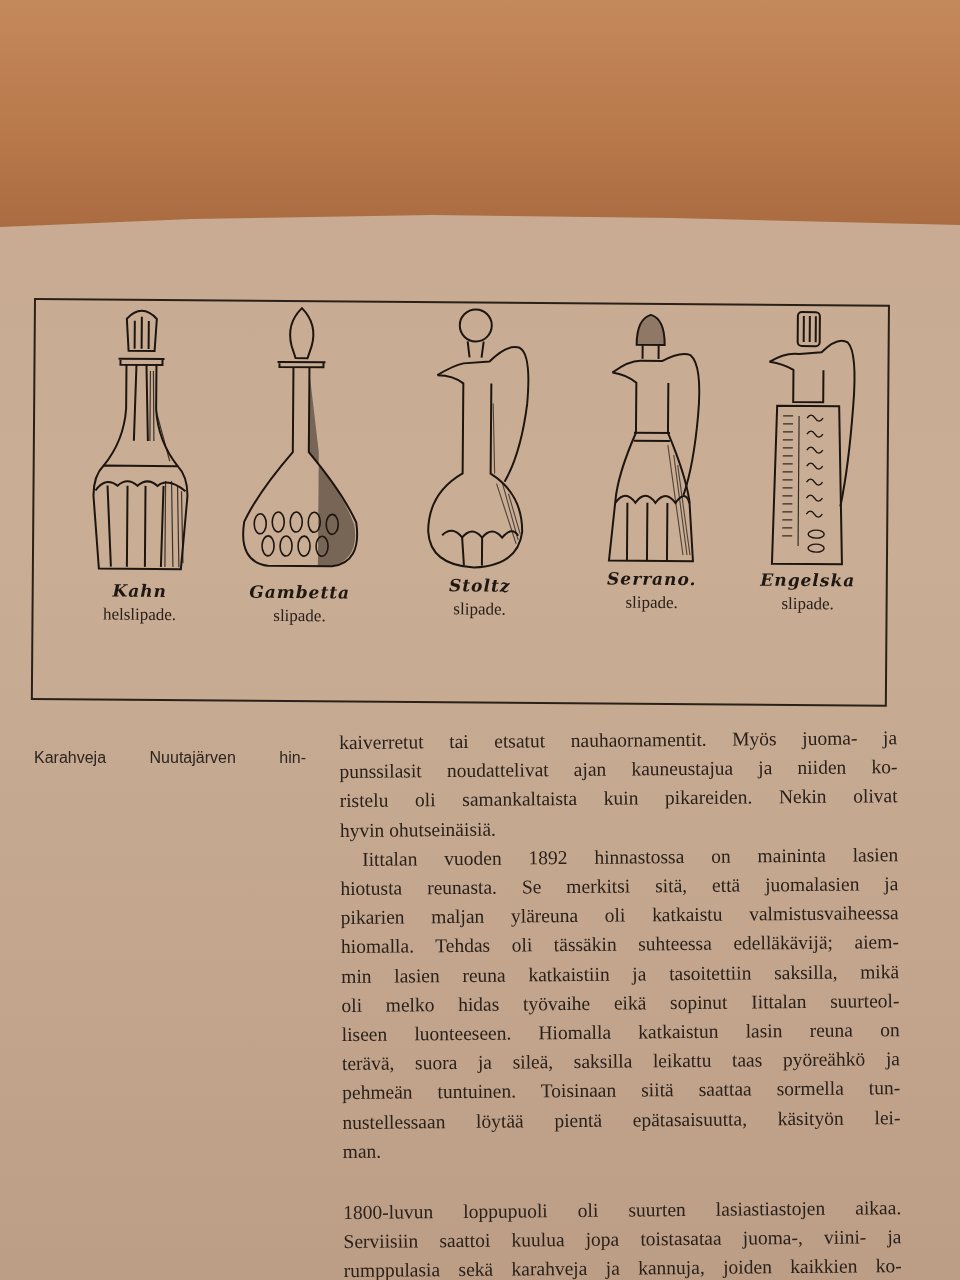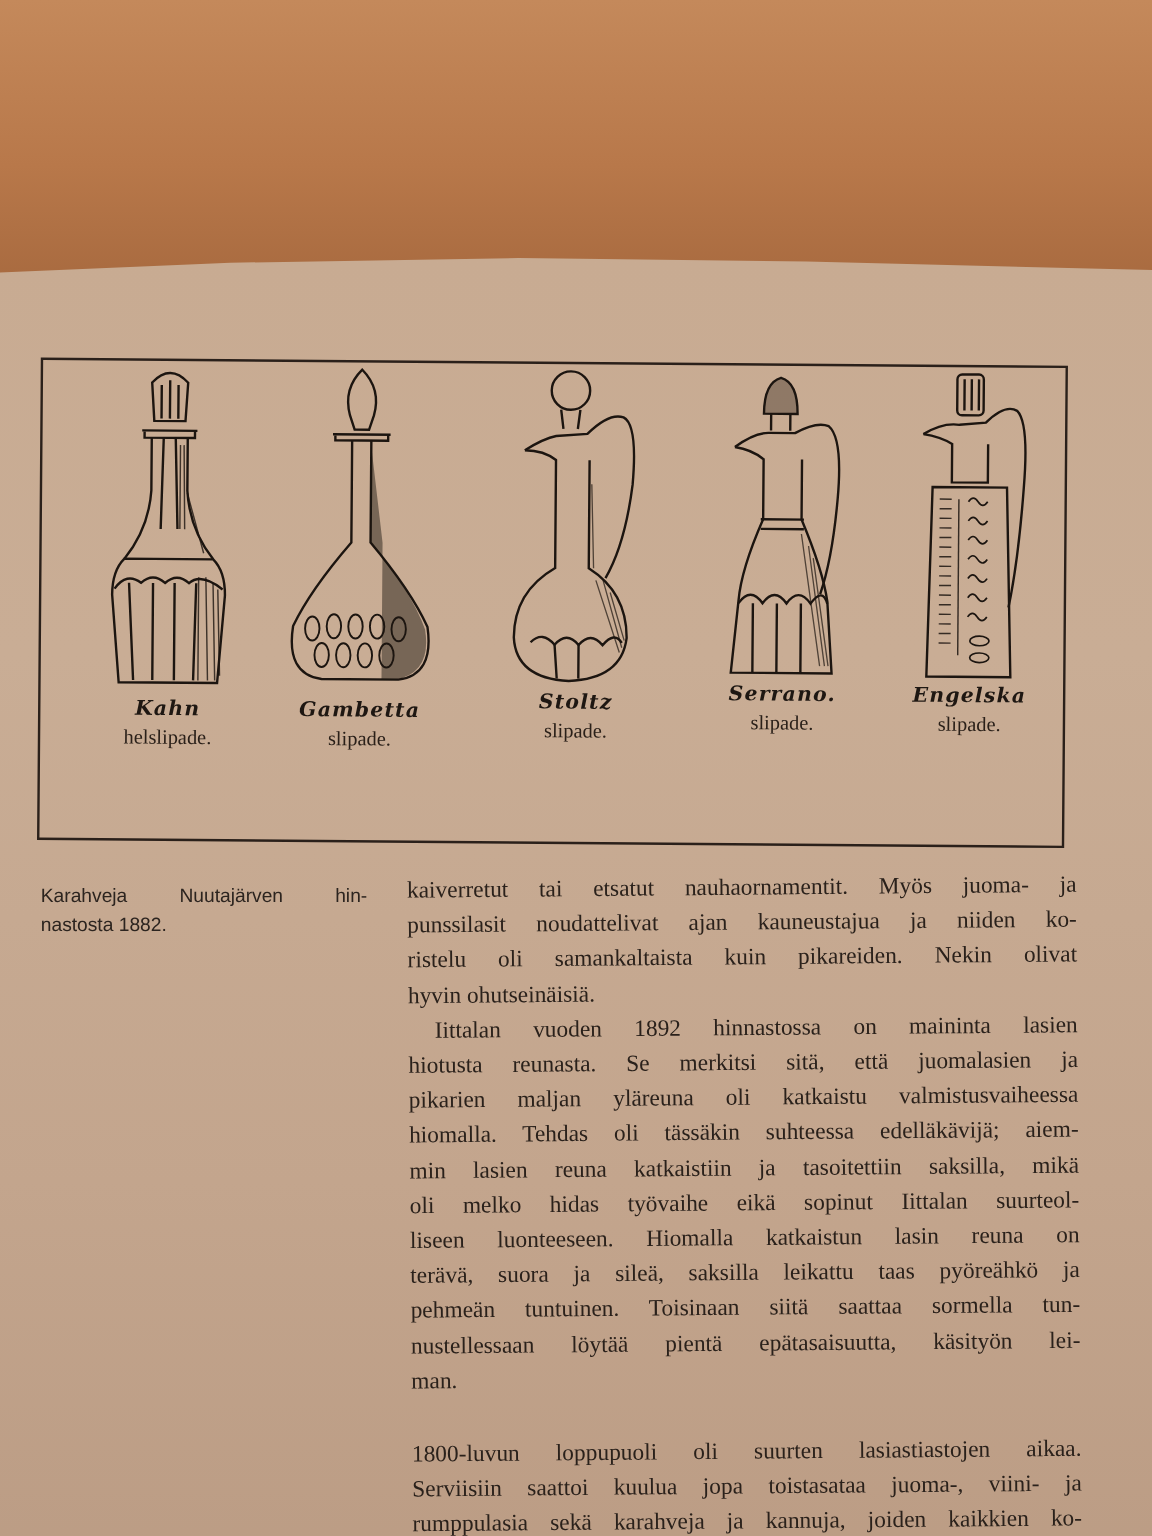--- a/index.html
+++ b/index.html
@@ -164,22 +164,21 @@
         <ellipse cx="58" cy="228" rx="8" ry="4"></ellipse>
         <ellipse cx="58" cy="242" rx="8" ry="4"></ellipse>
       </g>
     </svg>
     <div class="plate-name">Engelska</div>
     <div class="plate-desc">slipade.</div>
   </div>
 </div>
 
 <div class="caption">
-  <div style="text-align:justify;text-align-last:justify;">Karahveja Nuutajärven hin-</div>
-  <div>nastosta 1882.</div>
+  <div style="text-align:justify;text-align-last:justify;margin-top:10px;">Karahveja Nuutajärven hin-</div>
 </div>
 
 <div class="body-text">
   <p>
     <span class="line">kaiverretut tai etsatut nauhaornamentit. Myös juoma- ja</span>
     <span class="line">punssilasit noudattelivat ajan kauneustajua ja niiden ko-</span>
     <span class="line">ristelu oli samankaltaista kuin pikareiden. Nekin olivat</span>
     <span class="line last">hyvin ohutseinäisiä.</span>
   </p>
   <p>

